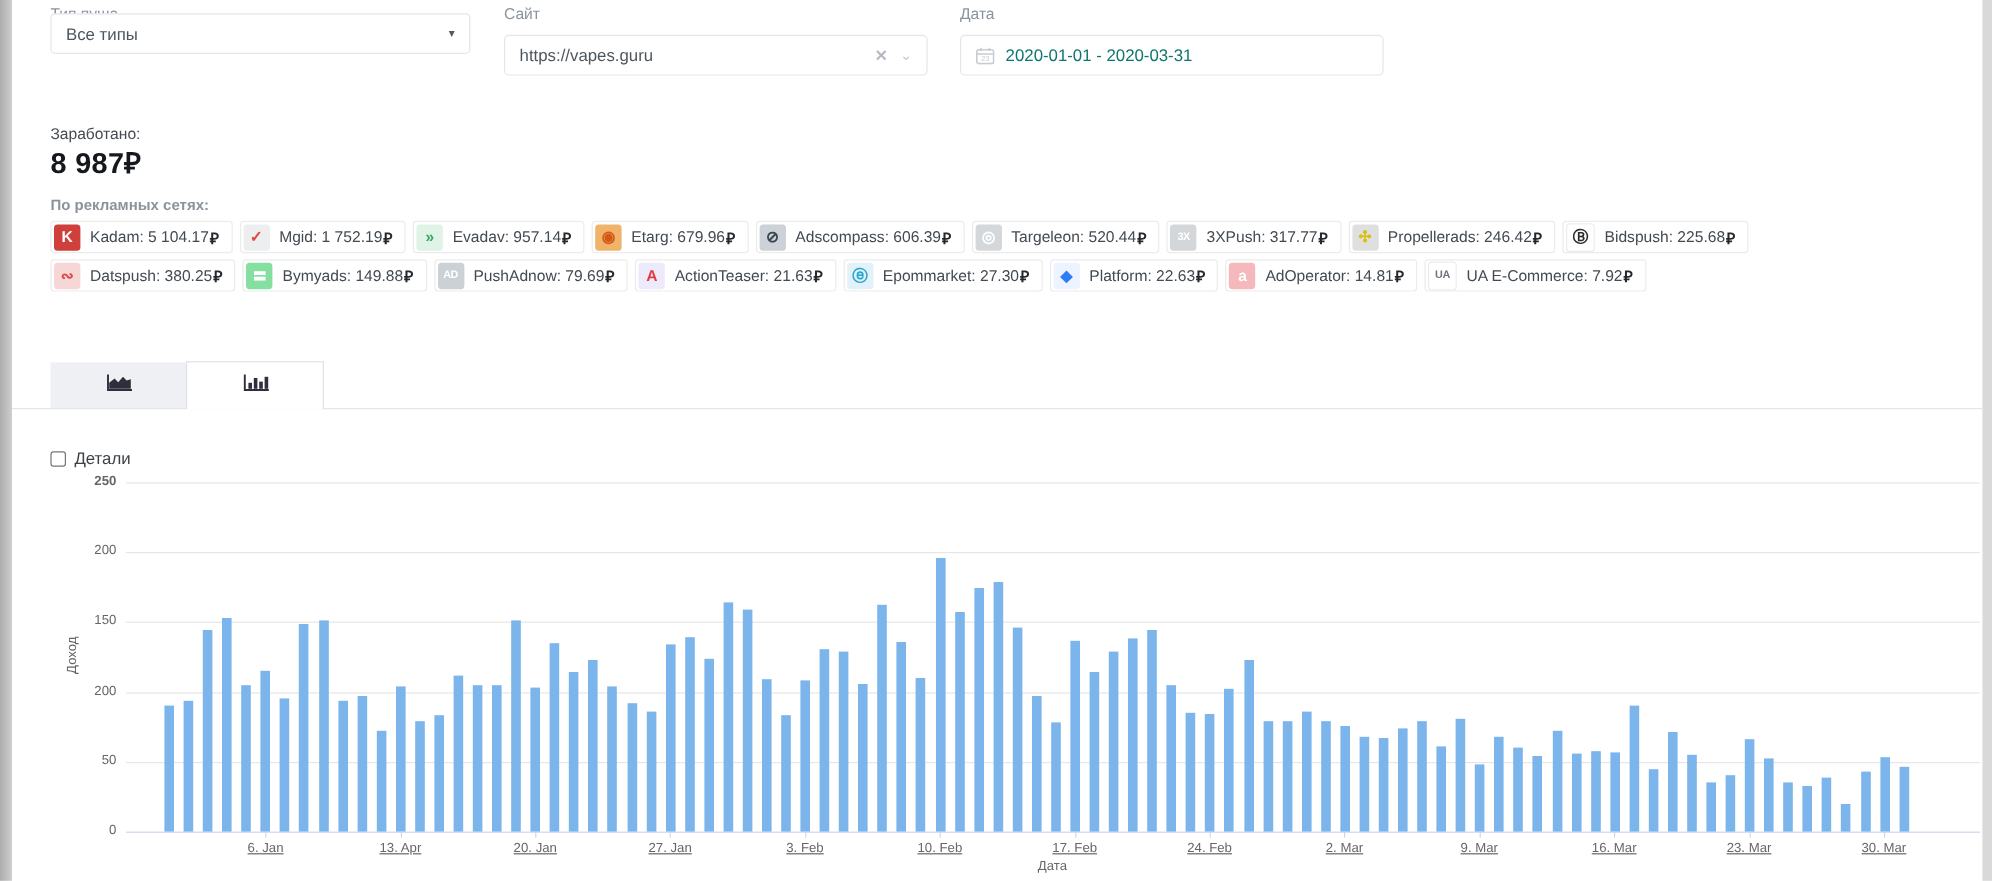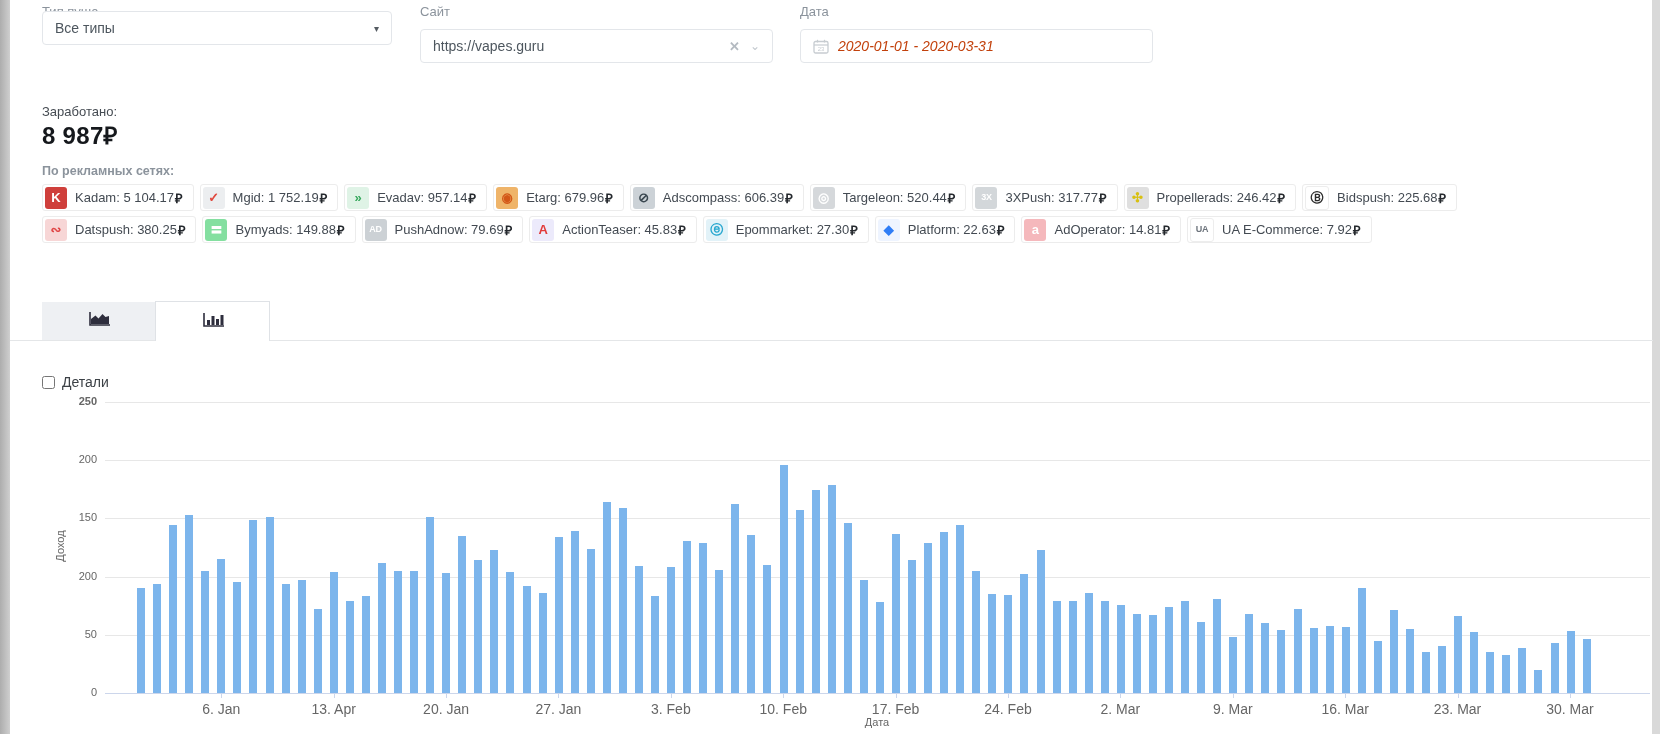--- a/index.html
+++ b/index.html
@@ -18,21 +18,21 @@
   .filter-label{font-size:13px;color:#8b939c;}
   .control{
     height:34px;background:#fff;border:1px solid #e3e6ea;border-radius:4px;
     display:flex;align-items:center;font-size:14px;color:#4d565e;box-sizing:border-box;
     padding:0 12px;
   }
   .control .grow{flex:1;}
   .sel-arrow{font-size:10px;color:#555b62;margin-left:8px;}
   .x-icon{color:#b4bac1;font-size:13px;font-weight:bold;cursor:pointer;margin-right:10px;}
   .chev-icon{color:#c3c9cf;font-size:12px;}
-  .date-text{color:#c2410c;font-style:italic;}
+  .date-text{color:#0f766e;}
   .cal-icon{margin-right:9px;display:inline-flex;}
 
   
   .earn-label{font-size:13px;color:#454b52;}
   .earn-value{font-size:24px;font-weight:bold;color:#15181c;letter-spacing:.3px;}
 
   
   .nets-label{font-size:12.5px;color:#8b939c;}
   .badges{display:flex;flex-wrap:wrap;gap:5px 6px;align-content:flex-start;}
   .badge{
@@ -60,21 +60,21 @@
 
   
   .plot{border-bottom:1px solid #ccd6eb;}
   .gridline{position:absolute;left:0;width:100%;height:1px;background:#e7e7e7;}
   .ylab{position:absolute;right:0;font-size:11px;color:#666;}
   .axis-title{font-size:11px;color:#666;}
   .bars{position:absolute;left:28px;right:56px;top:0;bottom:0;display:flex;align-items:flex-end;}
   .slot{flex:1 1 0;display:flex;justify-content:center;align-items:flex-end;height:100%;}
   .bar{width:8px;background:#7cb5ec;}
   .xtick{position:absolute;top:100%;width:1px;height:5px;background:#ccd6eb;}
-  .xlab{position:absolute;top:calc(100% + 8px);transform:translateX(-50%);font-size:14px;color:#666;white-space:nowrap;}
+  .xlab{position:absolute;top:calc(100% + 8px);transform:translateX(-50%);font-size:11px;color:#666;white-space:nowrap;text-decoration:underline;}
 </style>
 </head>
 <body>
 
 <div class="abs left-strip"></div>
 <div class="abs right-strip"></div>
 
 <div class="abs filter-label" style="left:42px;top:4px;">Тип пуша</div>
 <div class="abs control" style="left:42px;top:11px;width:350px;">
   <span class="grow">Все типы</span>
@@ -162,21 +162,21 @@
       <span>Bymyads: 149.88</span>
       <span class="rub">₽</span>
     </div>
     <div class="badge">
       <span class="bicon small" style="background: rgb(204, 209, 213); color: rgb(255, 255, 255);">AD</span>
       <span>PushAdnow: 79.69</span>
       <span class="rub">₽</span>
     </div>
     <div class="badge">
       <span class="bicon" style="background: rgb(236, 234, 251); color: rgb(226, 59, 59);">A</span>
-      <span>ActionTeaser: 45.83</span>
+      <span>ActionTeaser: 21.63</span>
       <span class="rub">₽</span>
     </div>
     <div class="badge">
       <span class="bicon" style="background: rgb(226, 242, 248); color: rgb(40, 167, 207);">ⓔ</span>
       <span>Epommarket: 27.30</span>
       <span class="rub">₽</span>
     </div>
     <div class="badge">
       <span class="bicon" style="background: rgb(238, 244, 255); color: rgb(47, 125, 246);">◆</span>
       <span>Platform: 22.63</span>

